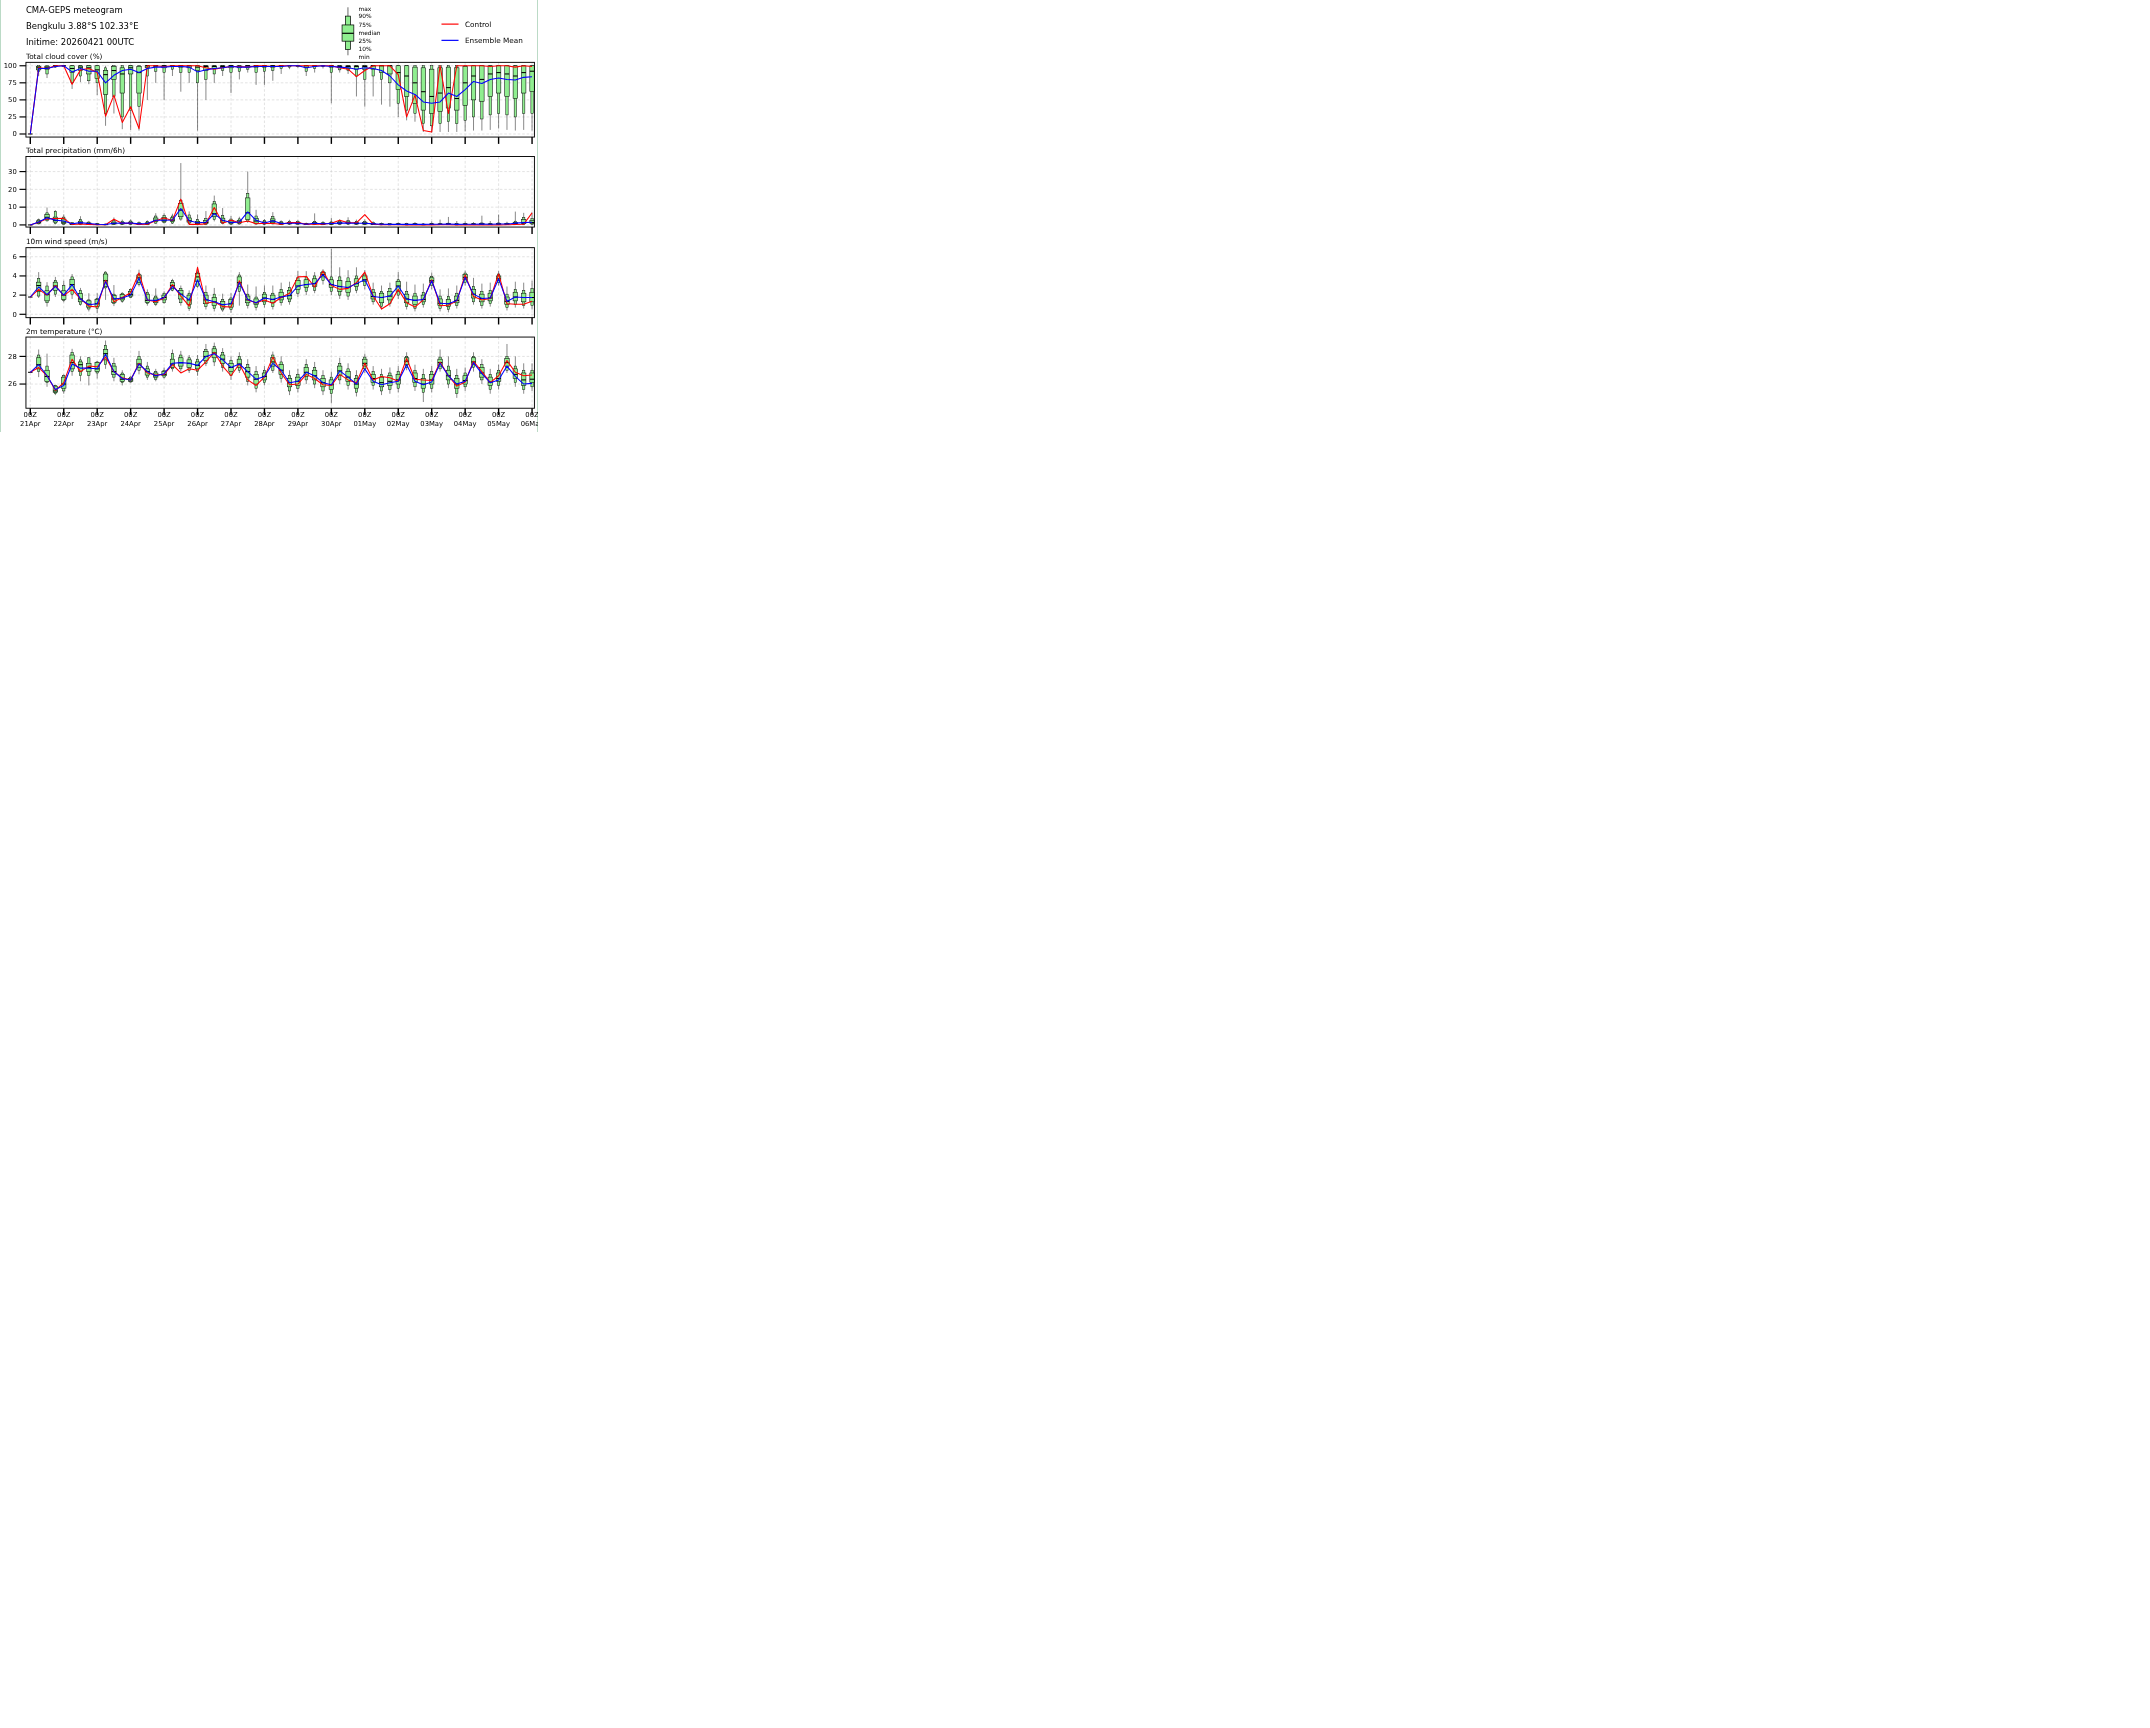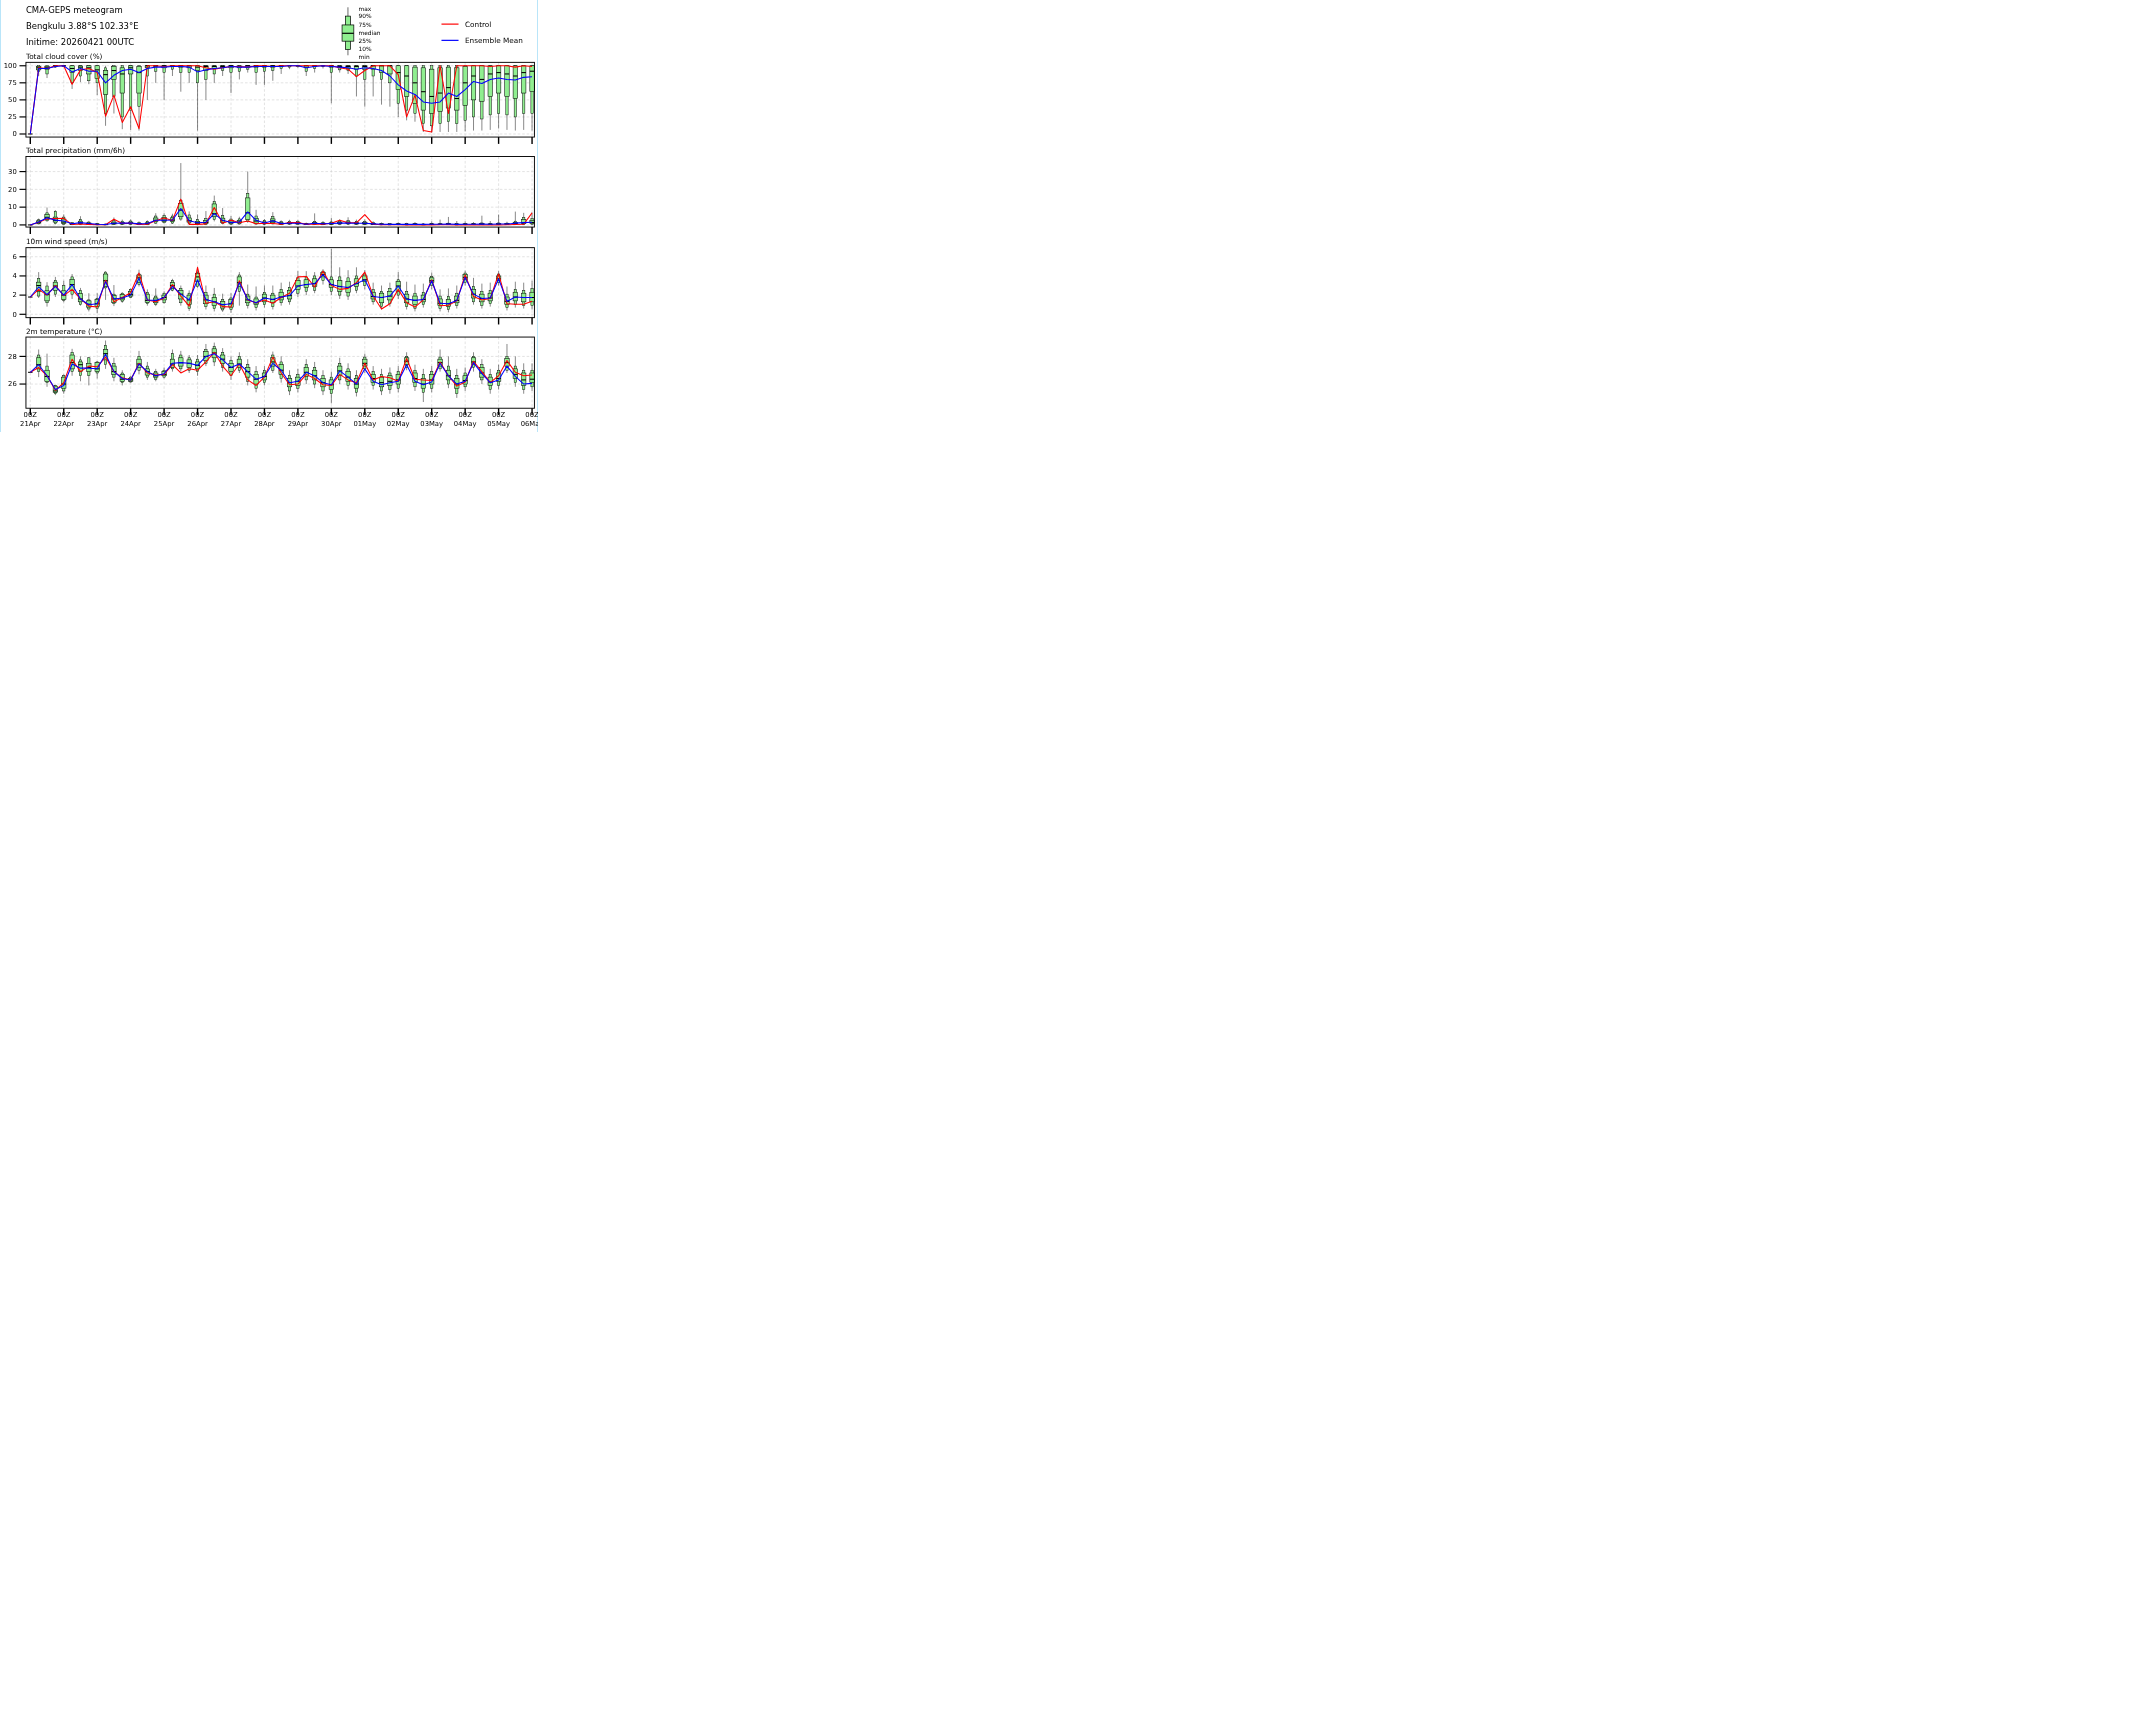--- a/index.html
+++ b/index.html
@@ -1,16 +1,16 @@
 <!DOCTYPE html>
 <html style="font-size:7.5px"><head>
 <meta charset="utf-8">
 <style>
   html,body{margin:0;padding:0;background:#ffffff;}
-  .fig{width:538px;height:432px;position:relative;background:#0ea5e9;}
+  .fig{width:538px;height:432px;position:relative;background:#15803d;}
   svg{display:block;}
   text{font-family:"DejaVu Sans","Liberation Sans",sans-serif;fill:#000;}
   .h-title{font-size:72px;}
   .p-title{font-size:62px;}
   .tick-lab{font-size:58px;}
   .leg-small{font-size:50px;}
   .leg-big{font-size:62px;}
 </style>
 </head>
 <body>

